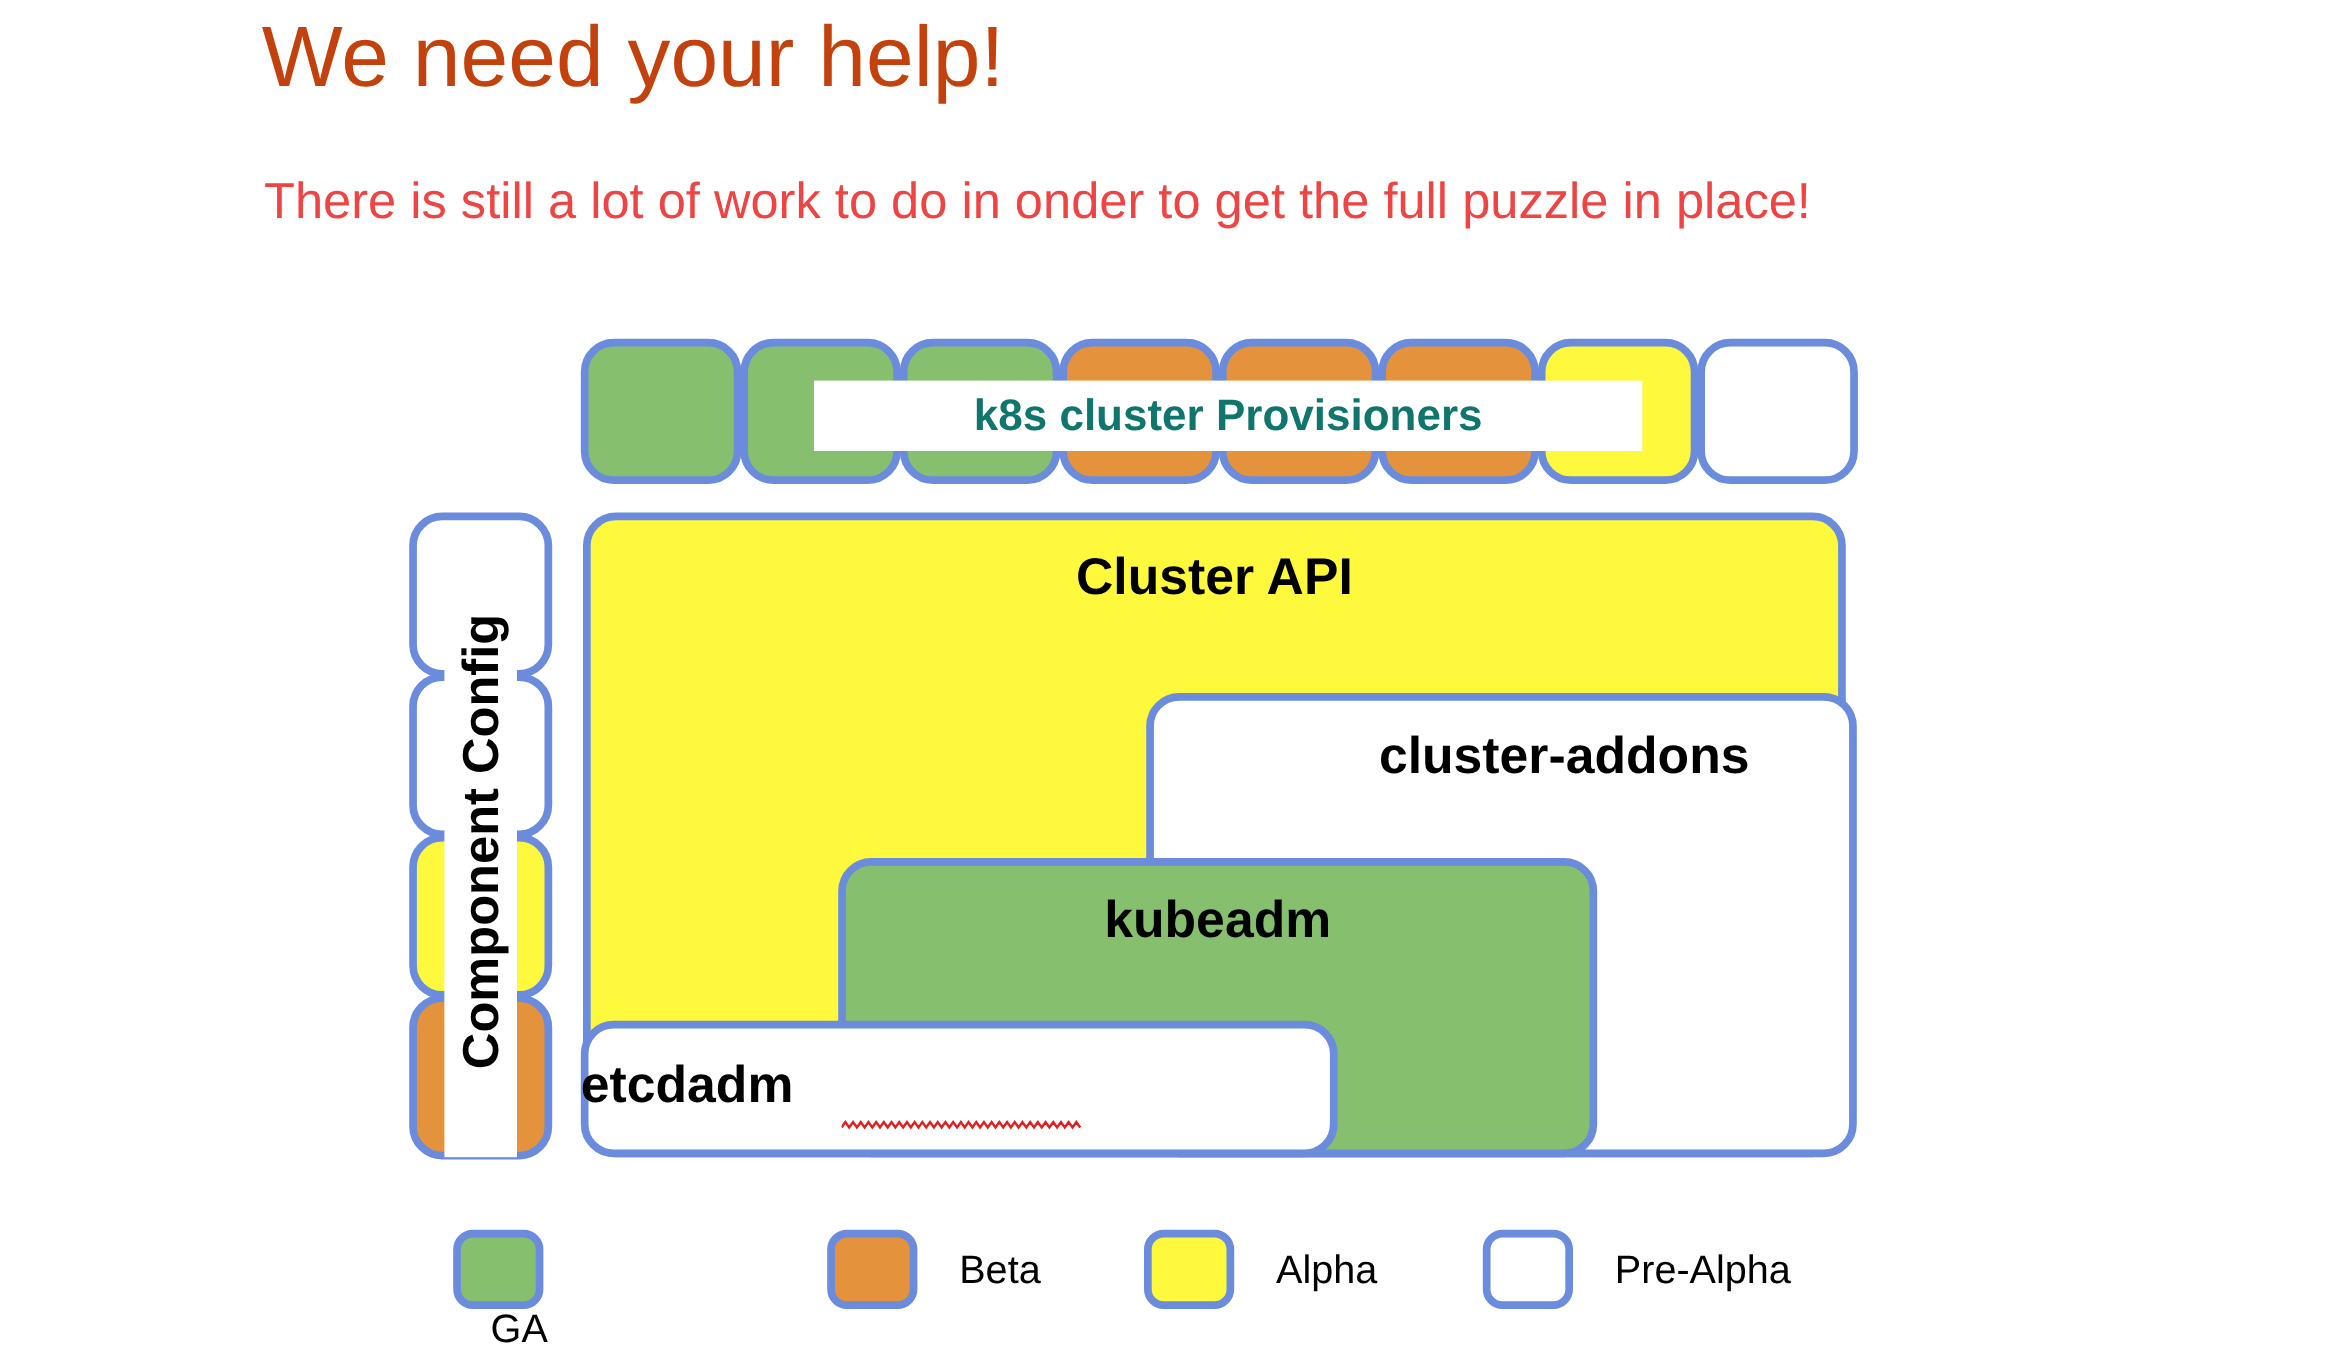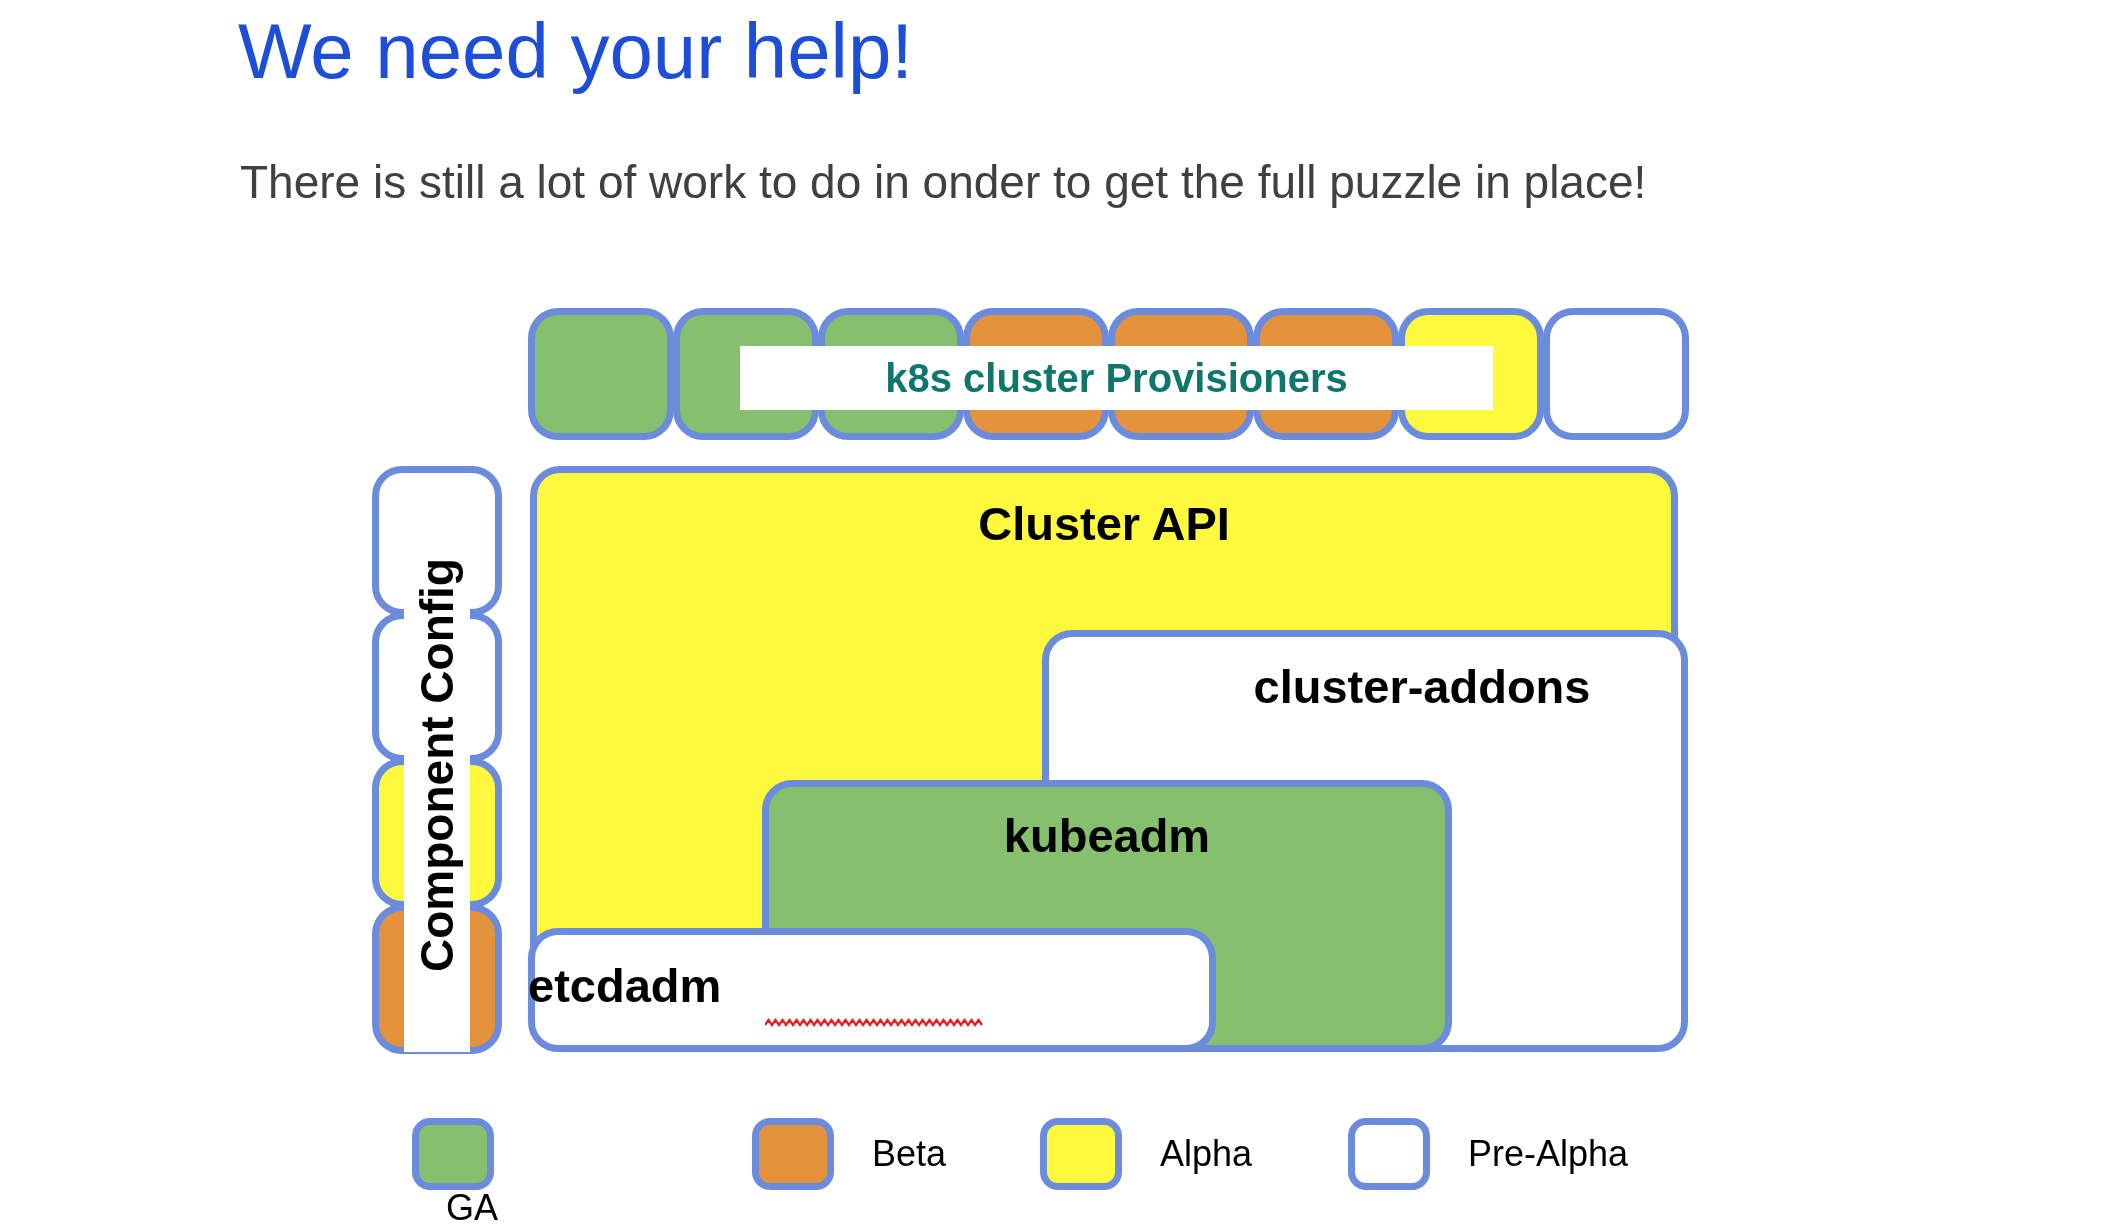--- a/index.html
+++ b/index.html
@@ -16,31 +16,31 @@
   }
 
   
   #page-title {
     position: absolute;
     left: 238px;
     top: 8px;
     font-size: 78px;
     line-height: 1.12;
     font-weight: 400;
-    color: #1d4ed8;
+    color: #c2410c;
     white-space: nowrap;
   }
   #page-subtitle {
     position: absolute;
     left: 240px;
     top: 155px;
     font-size: 46px;
     line-height: 1.2;
     font-weight: 400;
-    color: #404040;
+    color: #ef4444;
     white-space: nowrap;
   }
 
   
   .tile {
     position: absolute;
     box-sizing: border-box;
     border: 7px solid #6b8cdc;
     border-radius: 26px;
     background: #ffffff;

